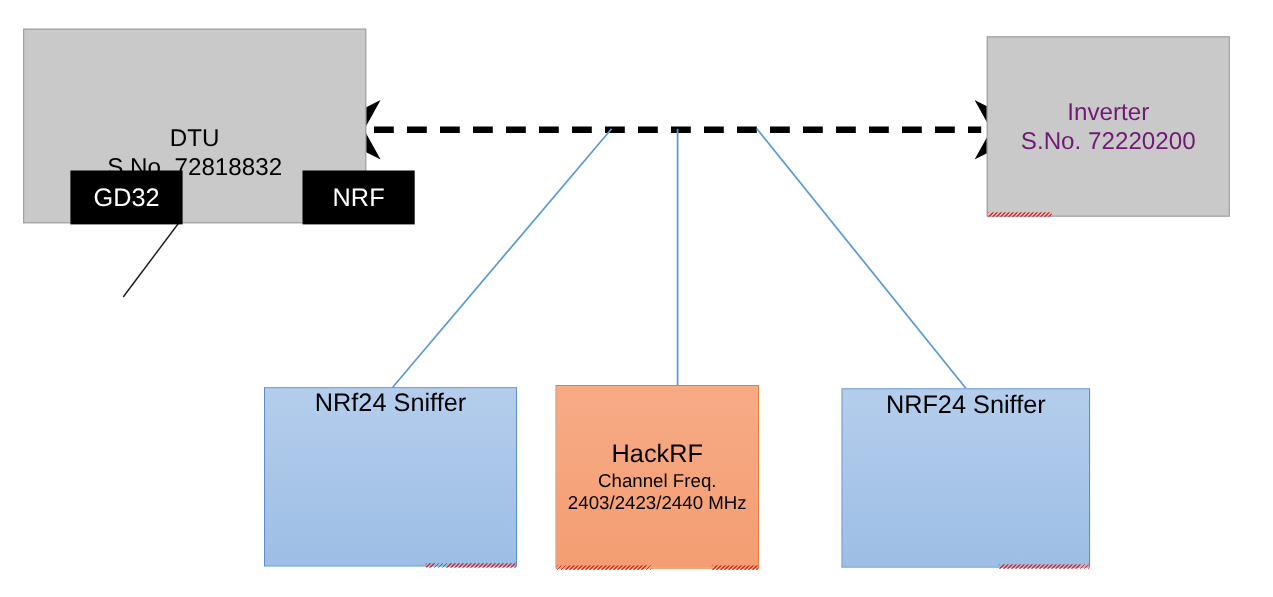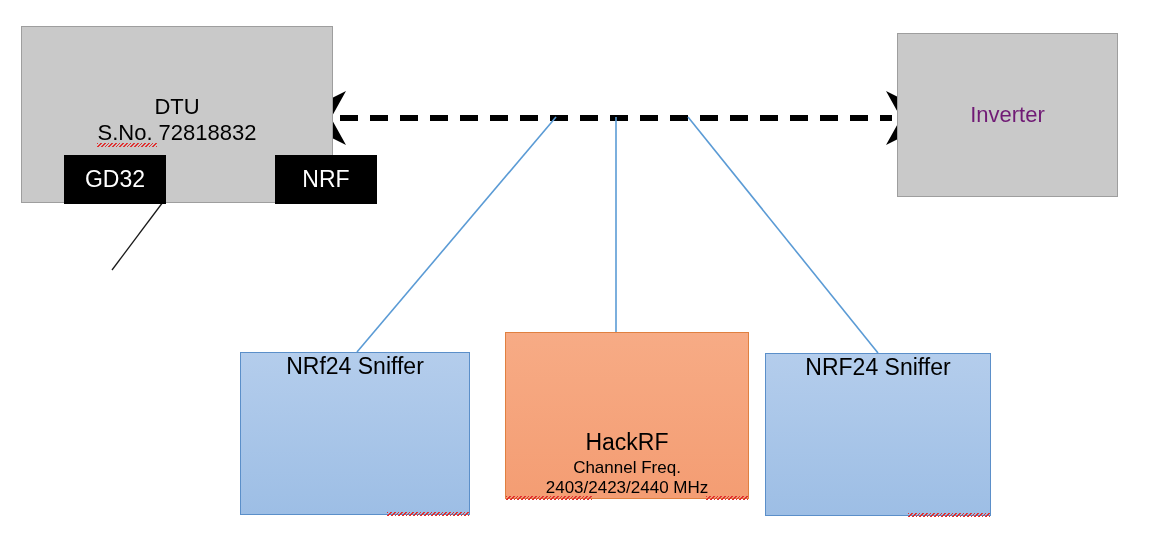--- a/index.html
+++ b/index.html
@@ -31,21 +31,21 @@
     display: block;
     white-space: nowrap;
   }
 
   
   #dtu {
     left: 21px; top: 26px; width: 312px; height: 177px;
     background: #c9c9c9;
     border: 1px solid #9e9e9e;
     justify-content: flex-start;
-    padding-top: 67px;
+    padding-top: 86px;
     color: #000000;
     font-size: 22px;
   }
   #dtu .line2 { position: relative; }
   
   .squiggle {
     position: absolute;
     height: 4px;
     background-image:
       repeating-linear-gradient(135deg,
@@ -94,25 +94,24 @@
     border: 1px solid #5b8fc9;
     color: #000000;
     font-size: 23px;
     justify-content: space-between;
   }
   #sniffer-left  { left: 240px; top: 352px; width: 230px; height: 163px; }
   #sniffer-right { left: 765px; top: 353px; width: 226px; height: 163px; }
 
   
   #hackrf {
-    left: 505px; top: 332px; width: 244px; height: 167px;
+    left: 505px; top: 350px; width: 185px; height: 167px;
     background: linear-gradient(to bottom, #f7ab85 0%, #f49d73 100%);
     border: 1px solid #e08040;
     color: #000000;
-    justify-content: flex-end;
   }
   #hackrf .line1 { font-size: 23px; margin-bottom: 2px; }
   #hackrf .line2 { font-size: 17px; }
   #hackrf .line3 { font-size: 17px; }
 
   
   #wires {
     position: absolute;
     left: 0; top: 0;
     width: 1157px; height: 543px;
@@ -163,20 +162,21 @@
   <div class="chip" id="gd32">
     <span>GD32</span>
   </div>
 
   <div class="chip" id="nrf">
     <span>NRF</span>
   </div>
 
   <div class="node" id="inverter">
     <span class="line1">Inverter</span>
+    <span class="line2">S.No. 72220200<span class="squiggle" style="left:0px; bottom:-1px; width:58px;"></span></span>
   </div>
 
 
   <div class="node sniffer" id="sniffer-left">
     <span class="line1">NRf24 Sniffer<span class="squiggle" style="right:0px; bottom:-2px; width:82px;"></span></span>
   </div>
 
   <div class="node" id="hackrf">
     <span class="line1">HackRF<span class="squiggle" style="left:0px; bottom:-2px; width:86px;"></span></span>
     <span class="line2">Channel Freq.<span class="squiggle" style="right:0px; bottom:-2px; width:42px;"></span></span>

